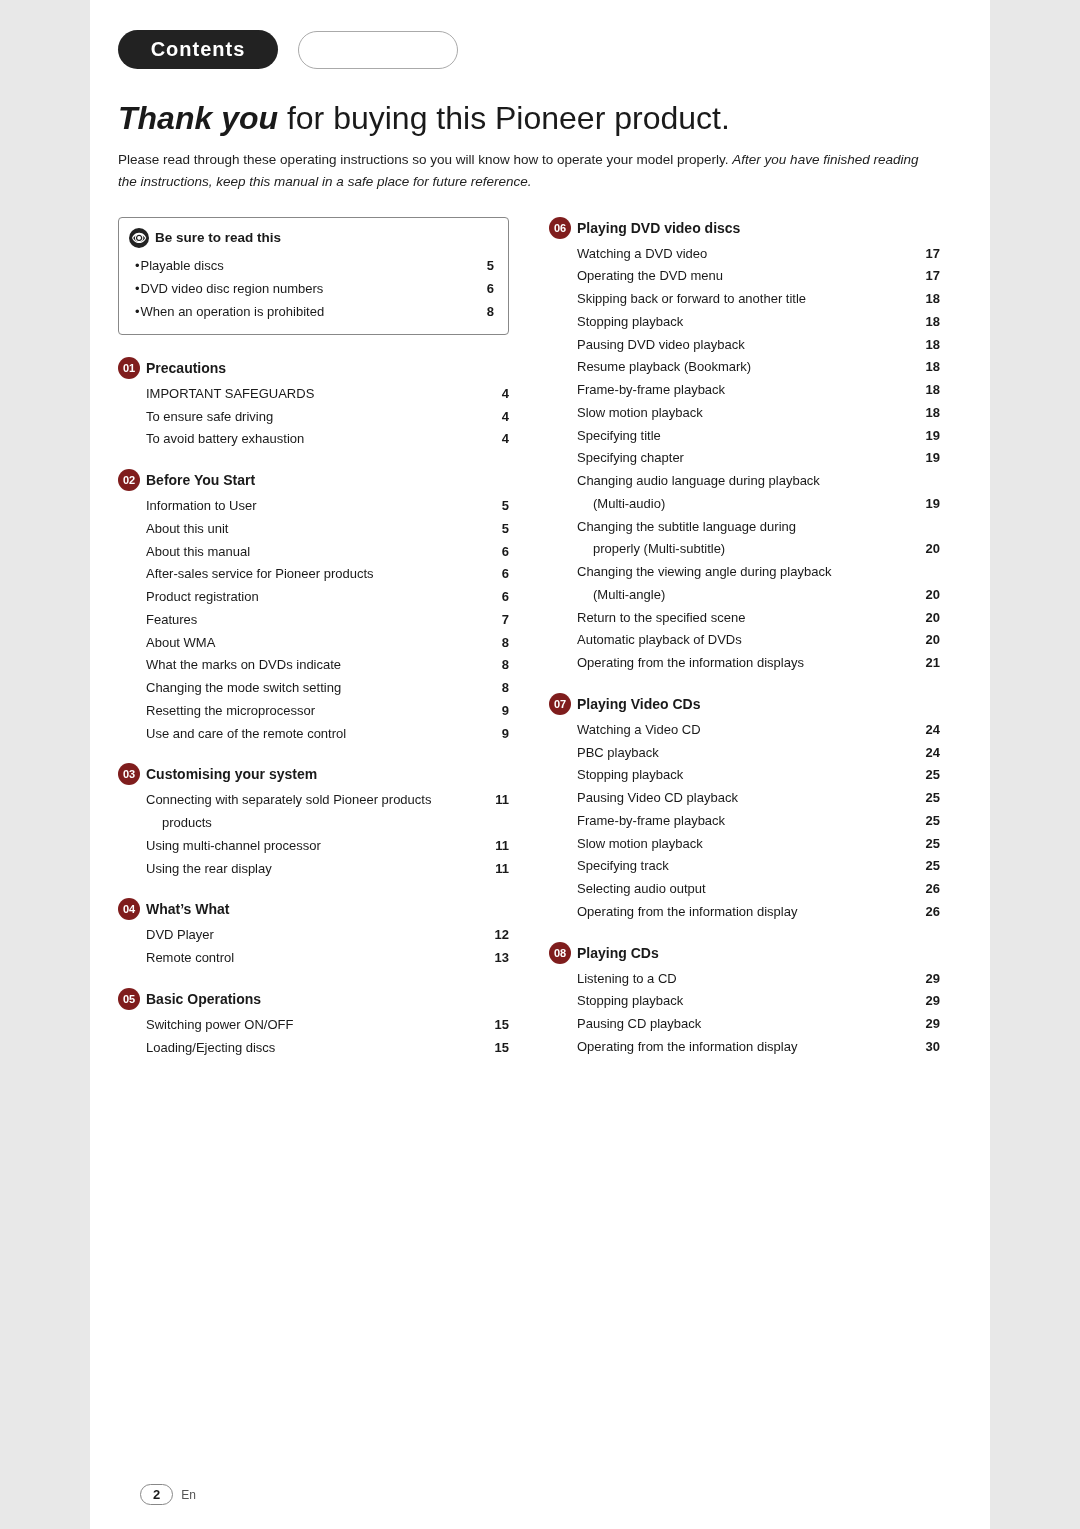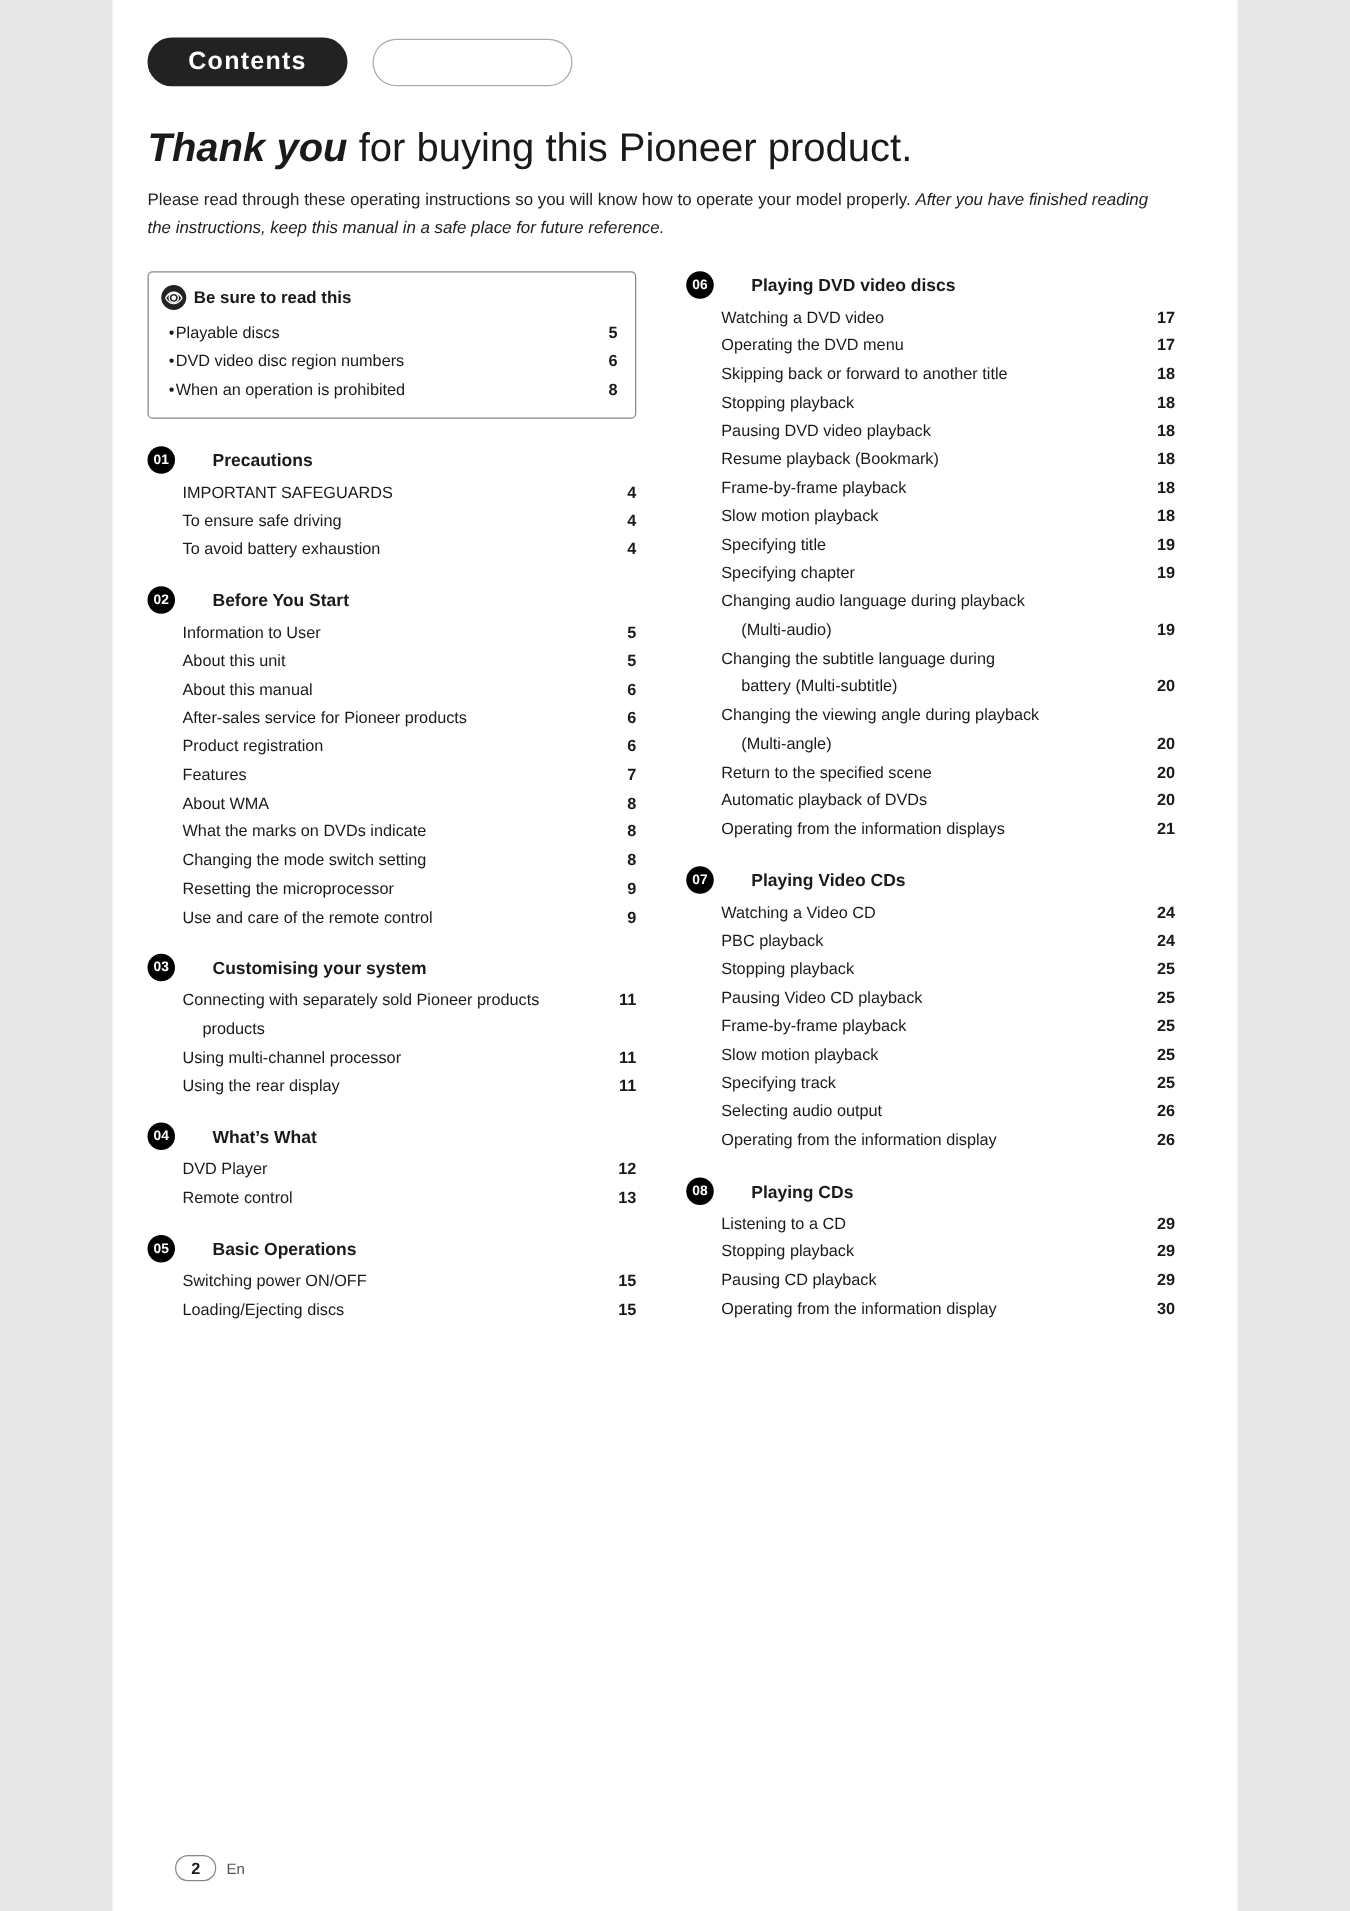--- a/index.html
+++ b/index.html
@@ -129,36 +129,35 @@
     .section {
       margin-bottom: 18px;
     }
     .section-header {
       display: flex;
       align-items: center;
       gap: 6px;
       margin-bottom: 4px;
     }
     .section-num {
-      background: #000000;
+      background: #7f1d1d;
       color: #fff;
       border-radius: 50%;
       width: 22px;
       height: 22px;
       display: inline-flex;
       align-items: center;
       justify-content: center;
       font-size: 11px;
       font-weight: bold;
       flex-shrink: 0;
     }
     .section-title {
       font-weight: bold;
       font-size: 14px;
-      margin-left: 24px;
     }
     .section-entries {
       padding-left: 28px;
       font-size: 13px;
       line-height: 1.75;
       color: #1a1a1a;
     }
     .entry-line {
       display: flex;
       justify-content: flex-start;
@@ -424,21 +423,21 @@
                 <span class="entry-text">Changing audio language during playback</span>
               </div>
               <div class="entry-line entry-indent">
                 <span class="entry-text">(Multi-audio)</span>
                 <span class="entry-page">19</span>
               </div>
               <div class="entry-line">
                 <span class="entry-text">Changing the subtitle language during</span>
               </div>
               <div class="entry-line entry-indent">
-                <span class="entry-text">battery (Multi-subtitle)</span>
+                <span class="entry-text">properly (Multi-subtitle)</span>
                 <span class="entry-page">20</span>
               </div>
               <div class="entry-line">
                 <span class="entry-text">Changing the viewing angle during playback</span>
               </div>
               <div class="entry-line entry-indent">
                 <span class="entry-text">(Multi-angle)</span>
                 <span class="entry-page">20</span>
               </div>
               <div class="entry-line">

